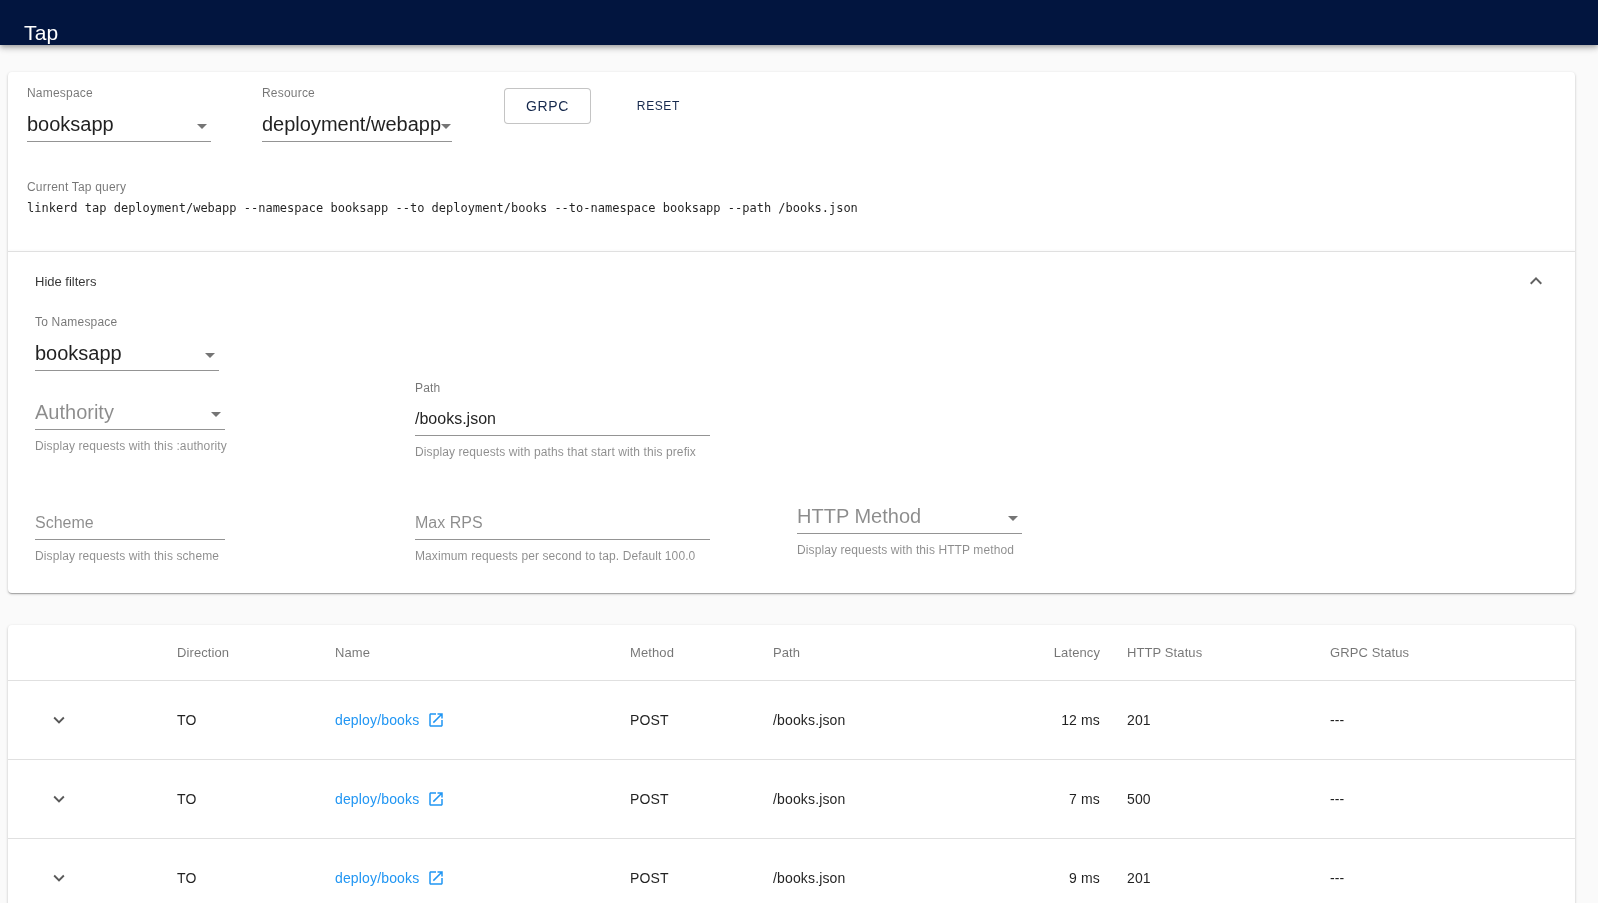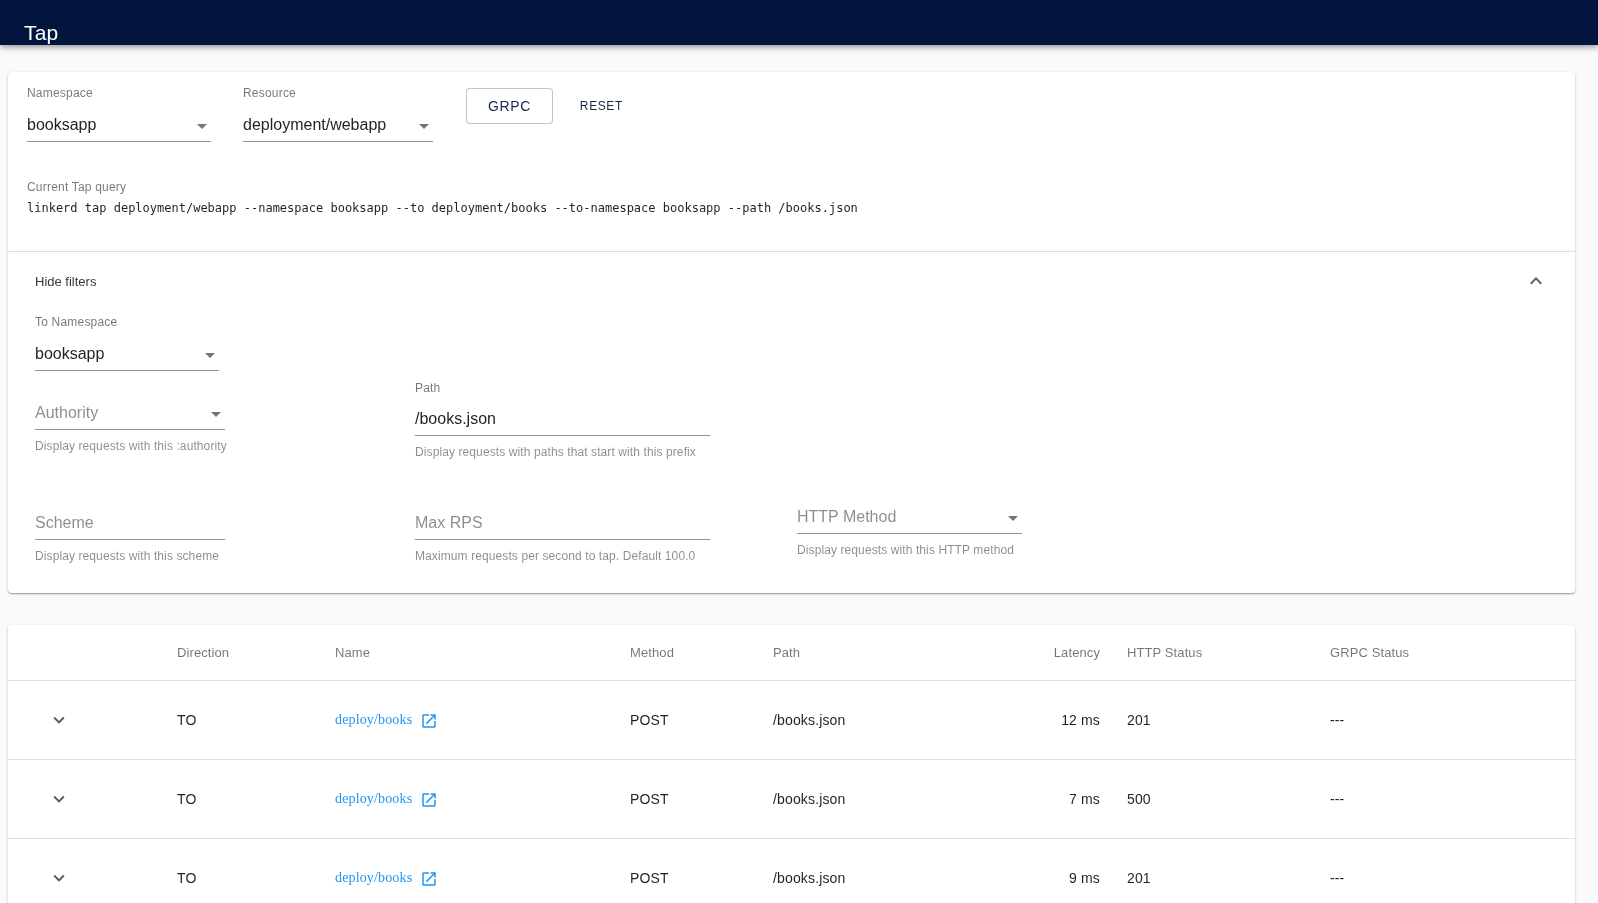--- a/index.html
+++ b/index.html
@@ -47,21 +47,21 @@
   }
   .select-box {
     display: flex;
     align-items: flex-end;
     justify-content: space-between;
     border-bottom: 1px solid rgba(0,0,0,0.42);
     padding-bottom: 7px;
     margin-top: 15px;
     cursor: pointer;
   }
-  .select-value { font-size: 16px; color: rgba(0,0,0,0.87); line-height: 19px; }
+  .select-value { font-size: 20px; color: rgba(0,0,0,0.87); line-height: 19px; }
   .select-value.placeholder { color: rgba(0,0,0,0.45); }
   .dd-arrow {
     width: 0; height: 0;
     border-left: 5px solid transparent;
     border-right: 5px solid transparent;
     border-top: 5px solid #757575;
     margin: 0 4px 5px 0;
   }
   .text-input {
     border: none;
@@ -77,21 +77,21 @@
   }
   .text-input::placeholder { color: rgba(0,0,0,0.45); opacity: 1; }
   .helper {
     font-size: 12px;
     color: rgba(0,0,0,0.45);
     margin-top: 9px;
     letter-spacing: 0.1px;
   }
 
   
-  .form-row { display: flex; align-items: flex-start; }
+  .form-row { display: flex; align-items: flex-start; gap: 19px; }
   .fld-namespace { width: 184px; }
   .fld-resource  { width: 190px; margin-left: 32px; }
   .btn-start {
     margin-left: 33px;
     margin-top: 2px;
     height: 36px;
     padding: 0 21px;
     background: #fff;
     border: 1px solid rgba(0,0,0,0.23);
     border-radius: 4px;
@@ -190,24 +190,23 @@
   td.c-expand { padding-top: 24px; padding-bottom: 24px; }
   .expand-btn {
     background: none; border: none; cursor: pointer;
     display: inline-flex; align-items: center; justify-content: center;
     padding: 4px;
   }
   .name-link {
     color: var(--link, #2196f3);
     text-decoration: none;
     display: inline-flex;
-    align-items: flex-start;
+    align-items: center;
     gap: 8px;
     cursor: pointer;
-    font-family: Liberation Serif, serif;
   }
 </style>
 </head>
 <body>
 
 <header class="app-bar">
   <span class="title">Tap</span>
 </header>
 
 <section class="card filter-card">

